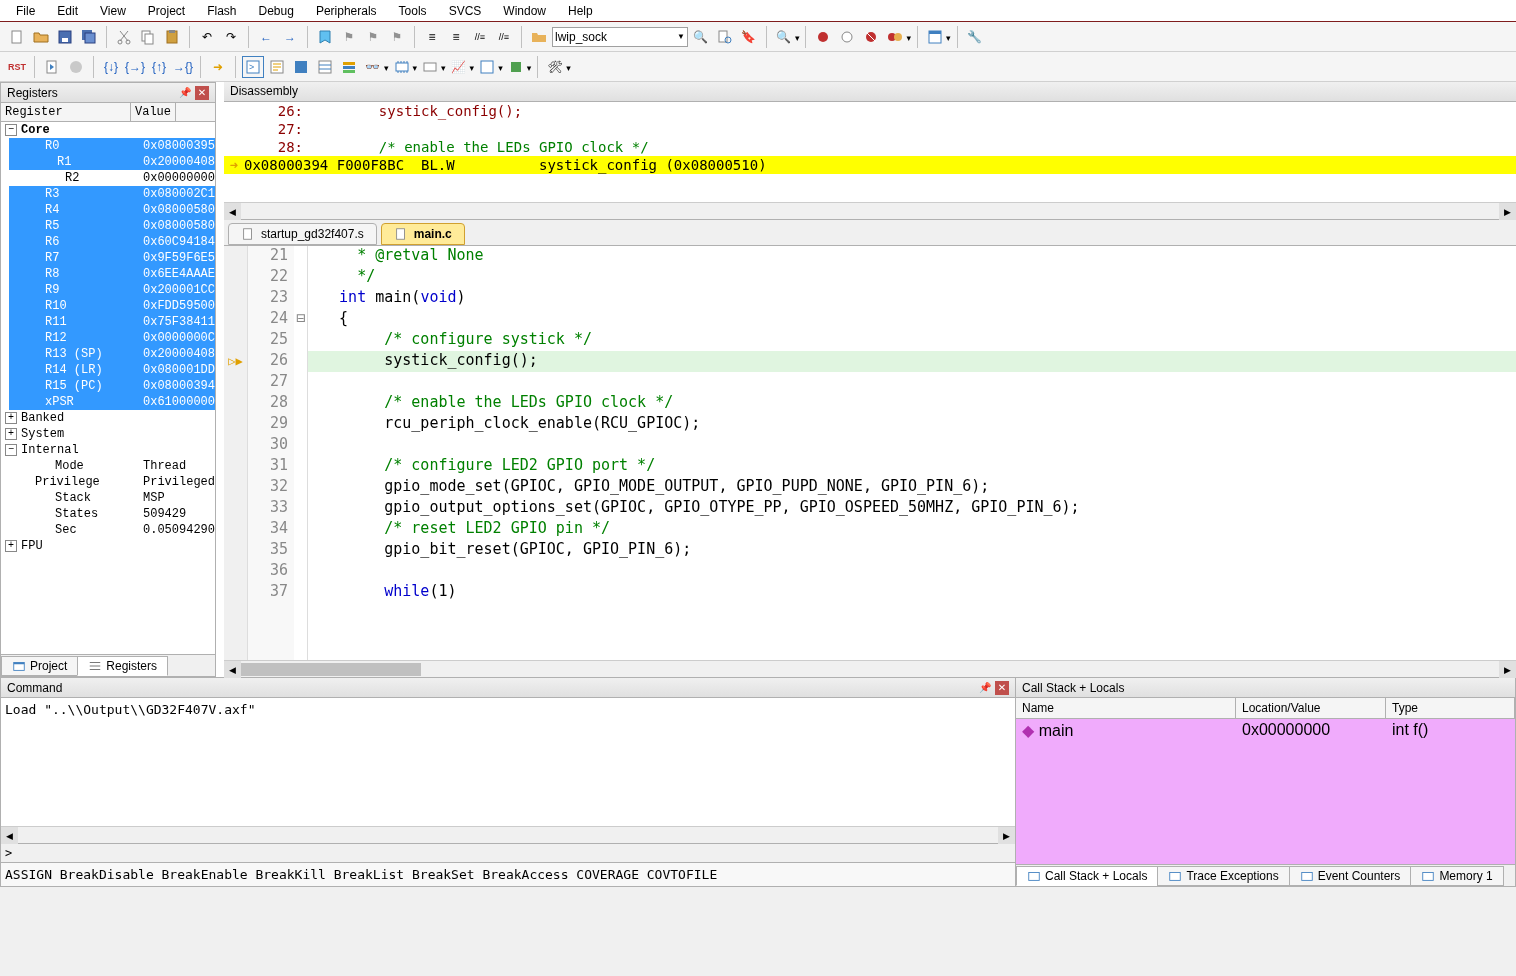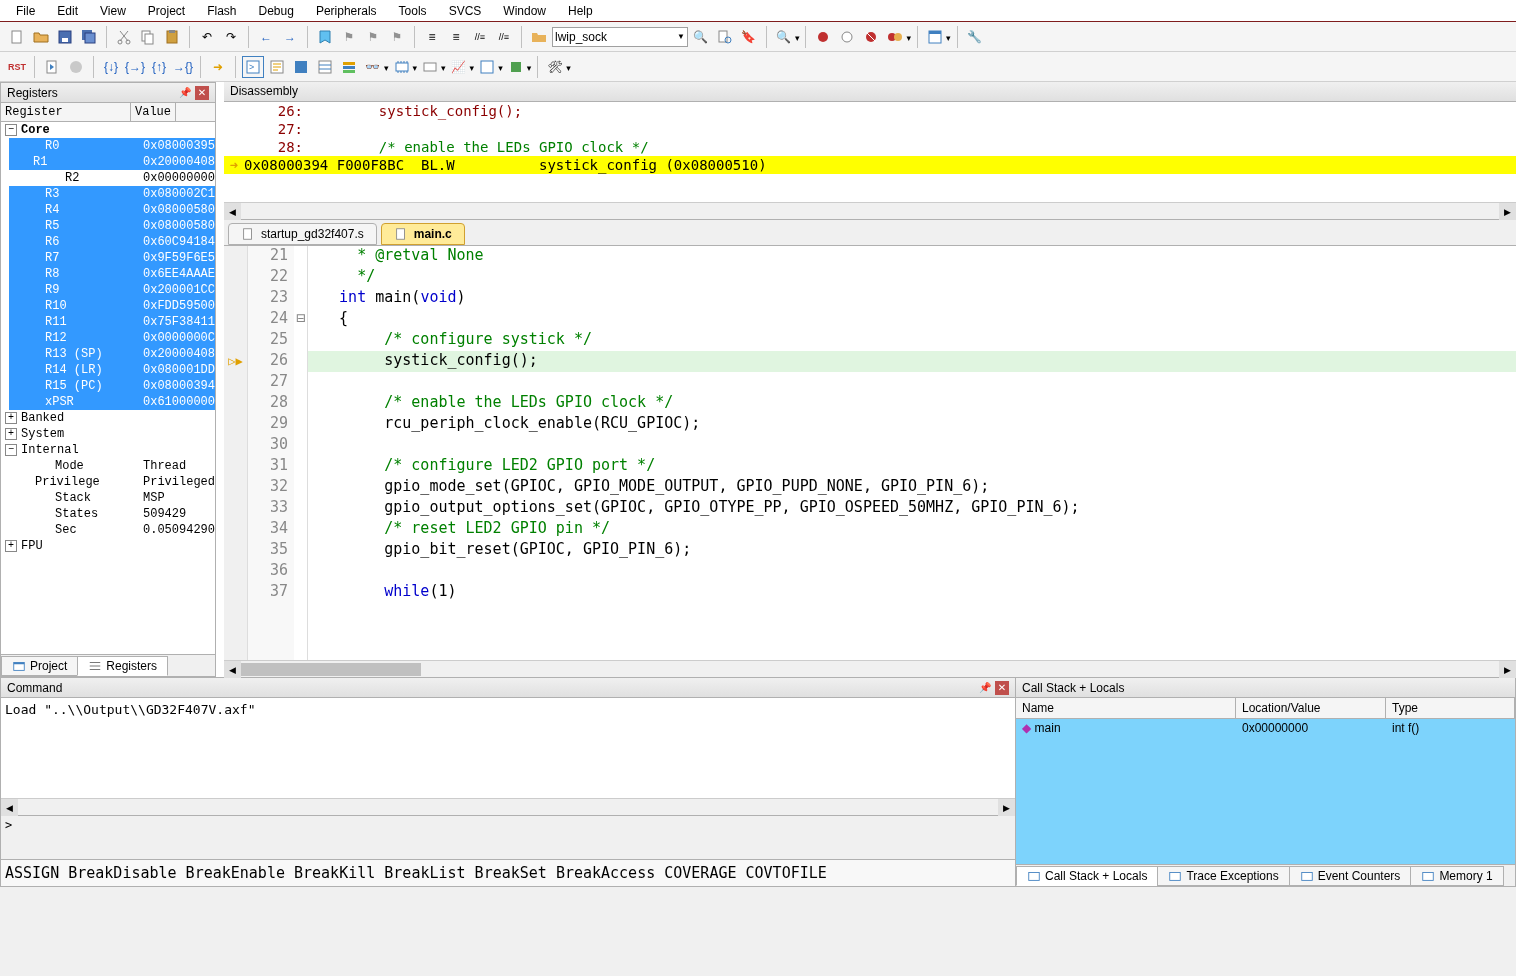--- a/index.html
+++ b/index.html
@@ -56,25 +56,25 @@
 .kw { color: #0000cc; }
 .cm { color: #008000; }
 .bp-arrow { color:#e0a000; font-size:12px; line-height:21px; text-align:center;}
 .h-scroll { height:17px; background:#f0f0f0; border-top:1px solid #ccc; position:relative;}
 .h-thumb { position:absolute; left:17px; top:2px; height:13px; width:180px; background:#c0c0c0;}
 .h-arrow { position:absolute; top:0; width:17px; height:17px; background:#e0e0e0; display:flex;align-items:center;justify-content:center; font-size:9px; cursor:pointer;}
 .command-panel { height:210px; display:flex;}
 .cmd-left { flex:1; display:flex; flex-direction:column; border:1px solid #b0b0b0;}
 .cmd-body { flex:1; font-family: Consolas, monospace; font-size:13px; padding:4px; background:#fff; overflow:auto;}
 .cmd-input-row { border-top:1px solid #b0b0b0; padding:2px 4px; font-family: Consolas,monospace;}
-.cmd-hints { border-top:1px solid #b0b0b0; padding:4px; font-family: Consolas,monospace; font-size:15px; background:#f8f8f8; white-space:nowrap; overflow:hidden;margin-top:25px;}
+.cmd-hints { border-top:1px solid #b0b0b0; padding:4px; font-family: Consolas,monospace; font-size:13px; background:#f8f8f8; white-space:nowrap; overflow:hidden;}
 .locals-panel { width:500px; display:flex; flex-direction:column; border:1px solid #b0b0b0; border-left:none;}
 .locals-header { display:flex; background:#f5f5f5; border-bottom:1px solid #b0b0b0;}
 .locals-header-cell { padding:3px 6px; border-right:1px solid #b0b0b0;}
-.locals-body { flex:1; background:#7dd3fc; font-size:12px;}
+.locals-body { flex:1; background:#f0abfc; font-size:16px;}
 .locals-row { display:flex; padding:2px 0;}
 .locals-row > div { padding:0 6px;}
 .locals-tabs { display:flex; border-top:1px solid #b0b0b0; background:#f0f0f0; height:22px; align-items:flex-end;}
 .small-icon { width:14px; height:14px; }
 .caret-down::after { content:"▾"; font-size:9px; margin-left:-2px; }
 </style>
 </head>
 <body>
 
 <div class="menubar" id="menubar">
@@ -316,21 +316,21 @@
           <div class="reg-group-title">
             <span class="expander">−</span>
             <b>Core</b>
           </div>
         </div>
         <div class="reg-row selected">
           <div class="reg-name" style="padding-left:36px">R0</div>
           <div class="reg-val">0x08000395</div>
         </div>
         <div class="reg-row selected">
-          <div class="reg-name" style="padding-left:24px">R1</div>
+          <div class="reg-name" style="padding-left:48px">R1</div>
           <div class="reg-val">0x20000408</div>
         </div>
         <div class="reg-row">
           <div class="reg-name" style="padding-left:56px">R2</div>
           <div class="reg-val">0x00000000</div>
         </div>
         <div class="reg-row selected">
           <div class="reg-name" style="padding-left:36px">R3</div>
           <div class="reg-val">0x080002C1</div>
         </div>

